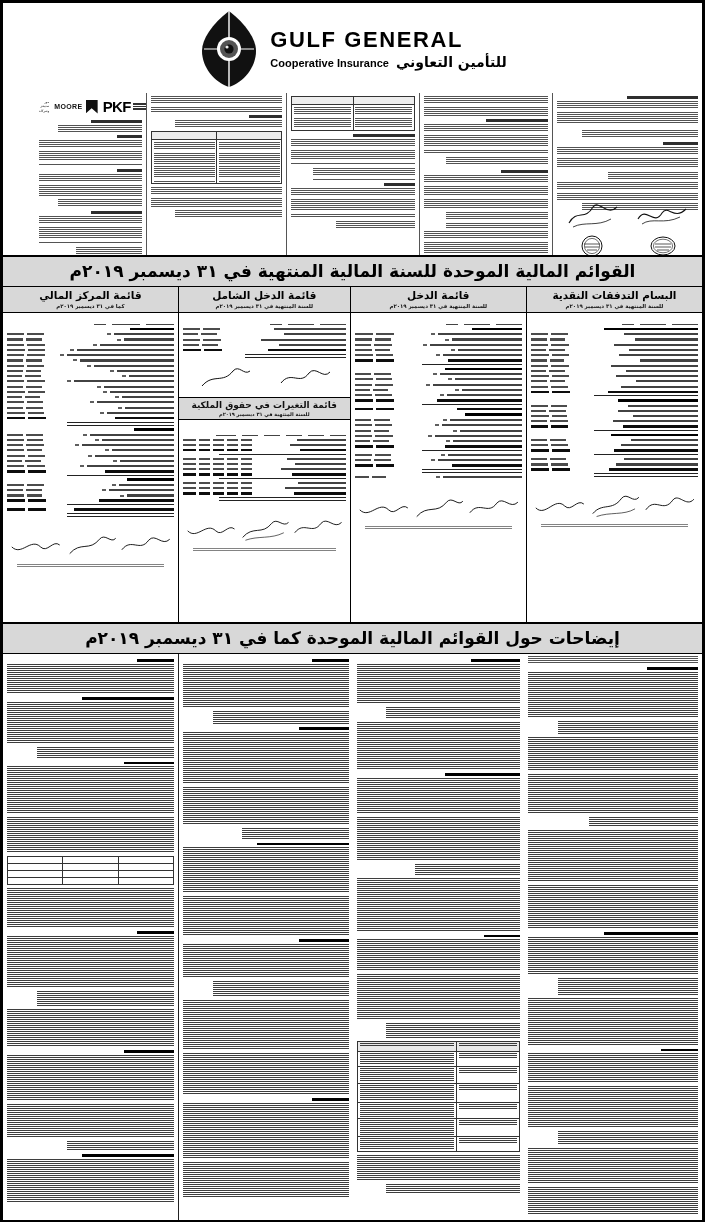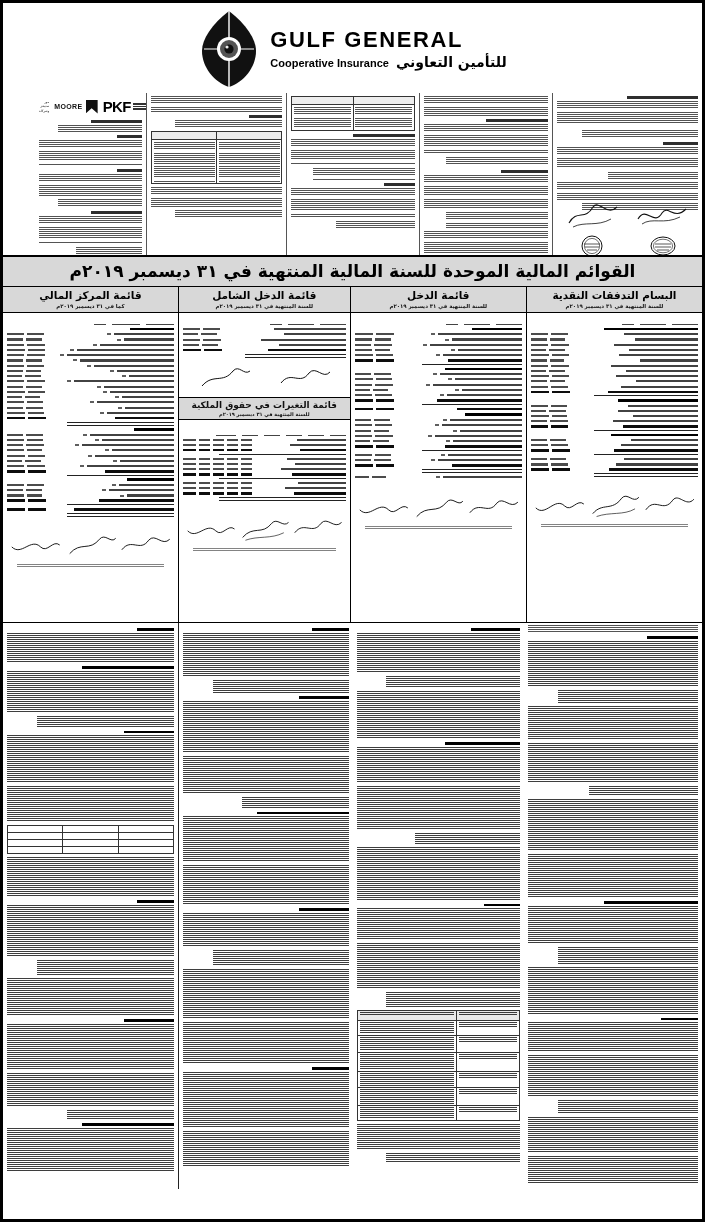--- a/index.html
+++ b/index.html
@@ -1077,20 +1077,21 @@
             <path d="M5 19 C15 29 25 9 35 19 C42 26 48 11 55 17" stroke="#111" stroke-width="1" fill="none"></path>
           </svg>
         </div>
         <div class="mt">
             <div class="mt-lines light" style="height:4px;width:88%;margin:2px auto 0"></div>
           </div>
       </div>
     </div>
   </div>
 
+  <div class="band">إيضاحات حول القوائم المالية الموحدة كما  في ٣١ ديسمبر ٢٠١٩م</div>
 
   <div class="notes">
 
     <div class="ncol n1">
       <div class="mt">
         <div class="mt-lines para" style="height:8px"></div>
         <div class="note-h w30"></div>
         <div class="mt-lines dense para" style="height:46px"></div>
         <div class="mt-lines dense para short" style="height:13px"></div>
         <div class="mt-lines dense para" style="height:34px"></div>

